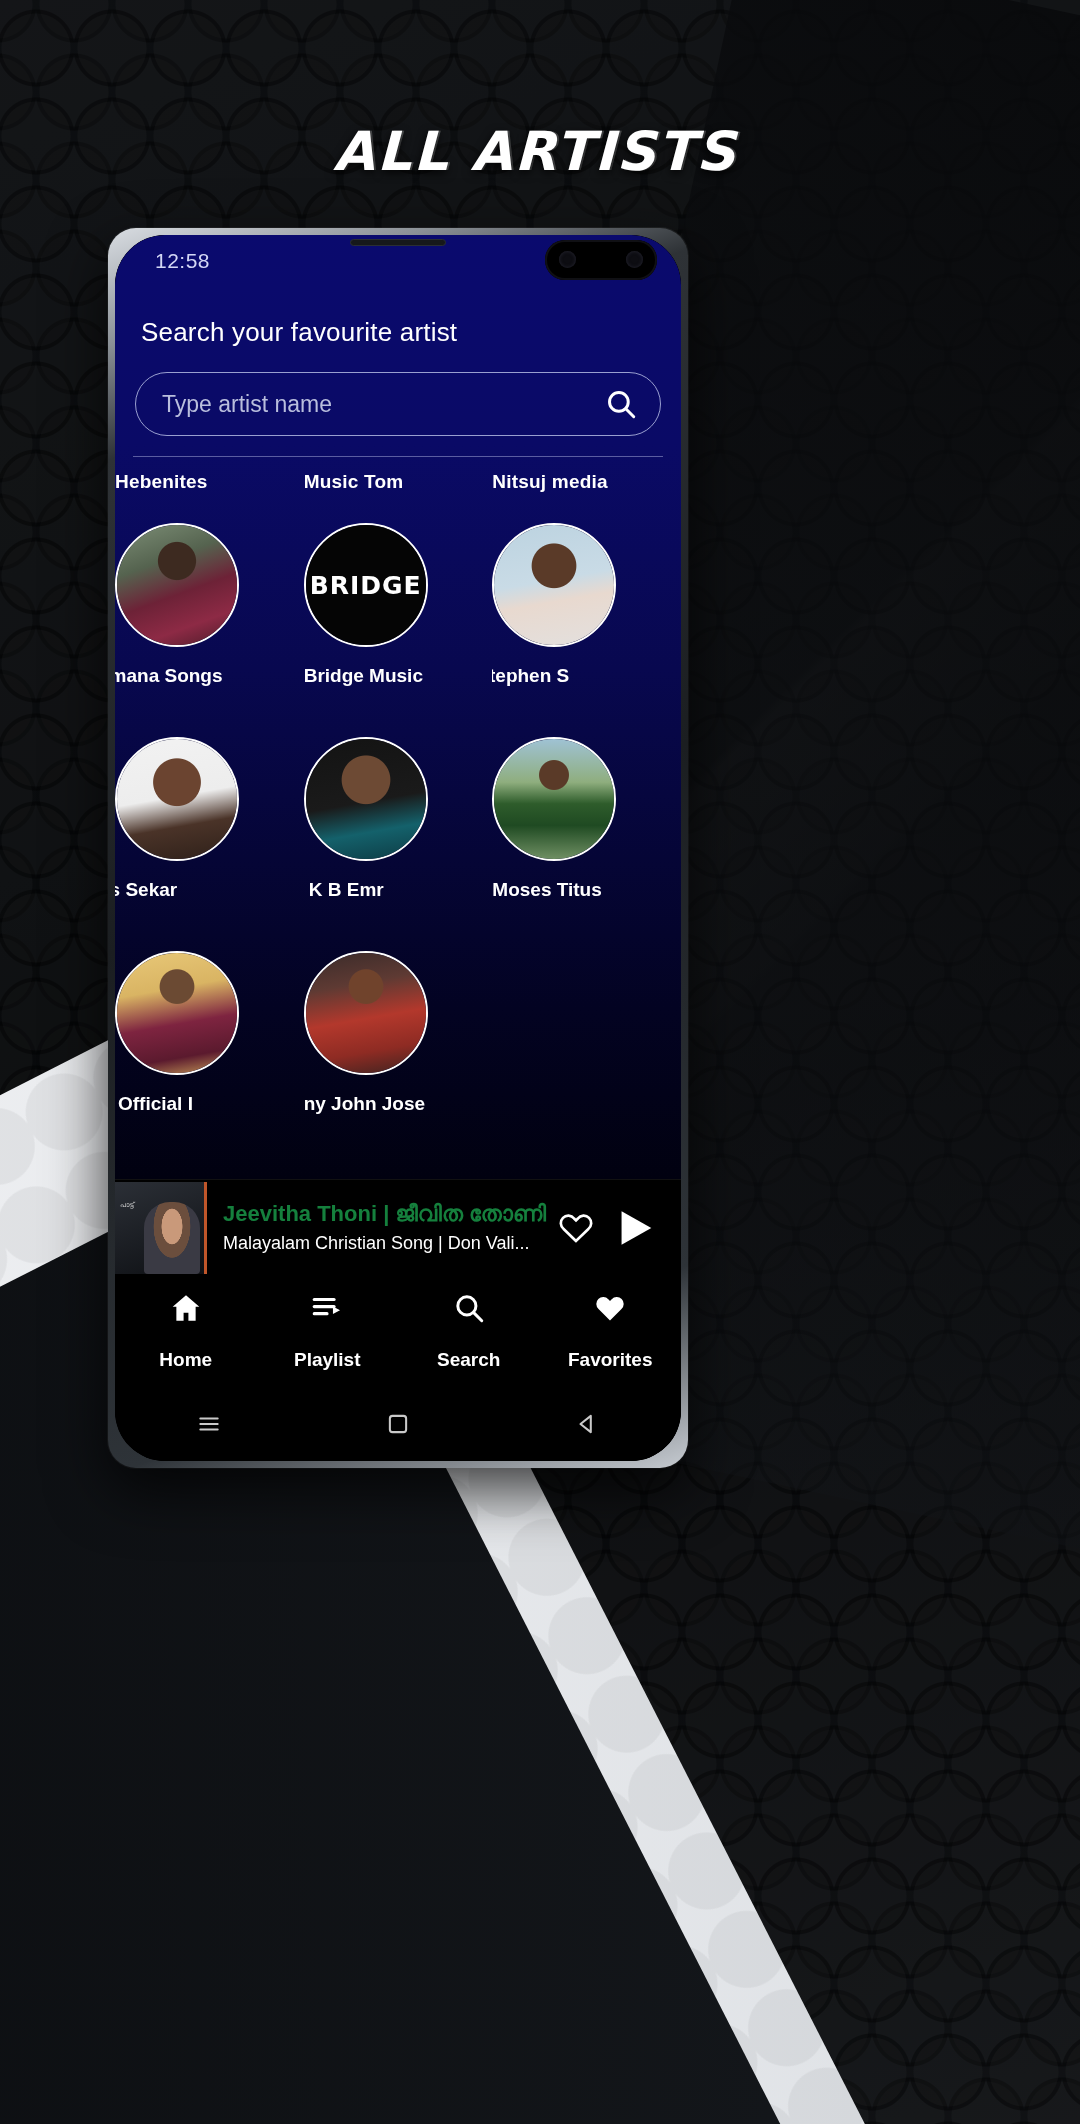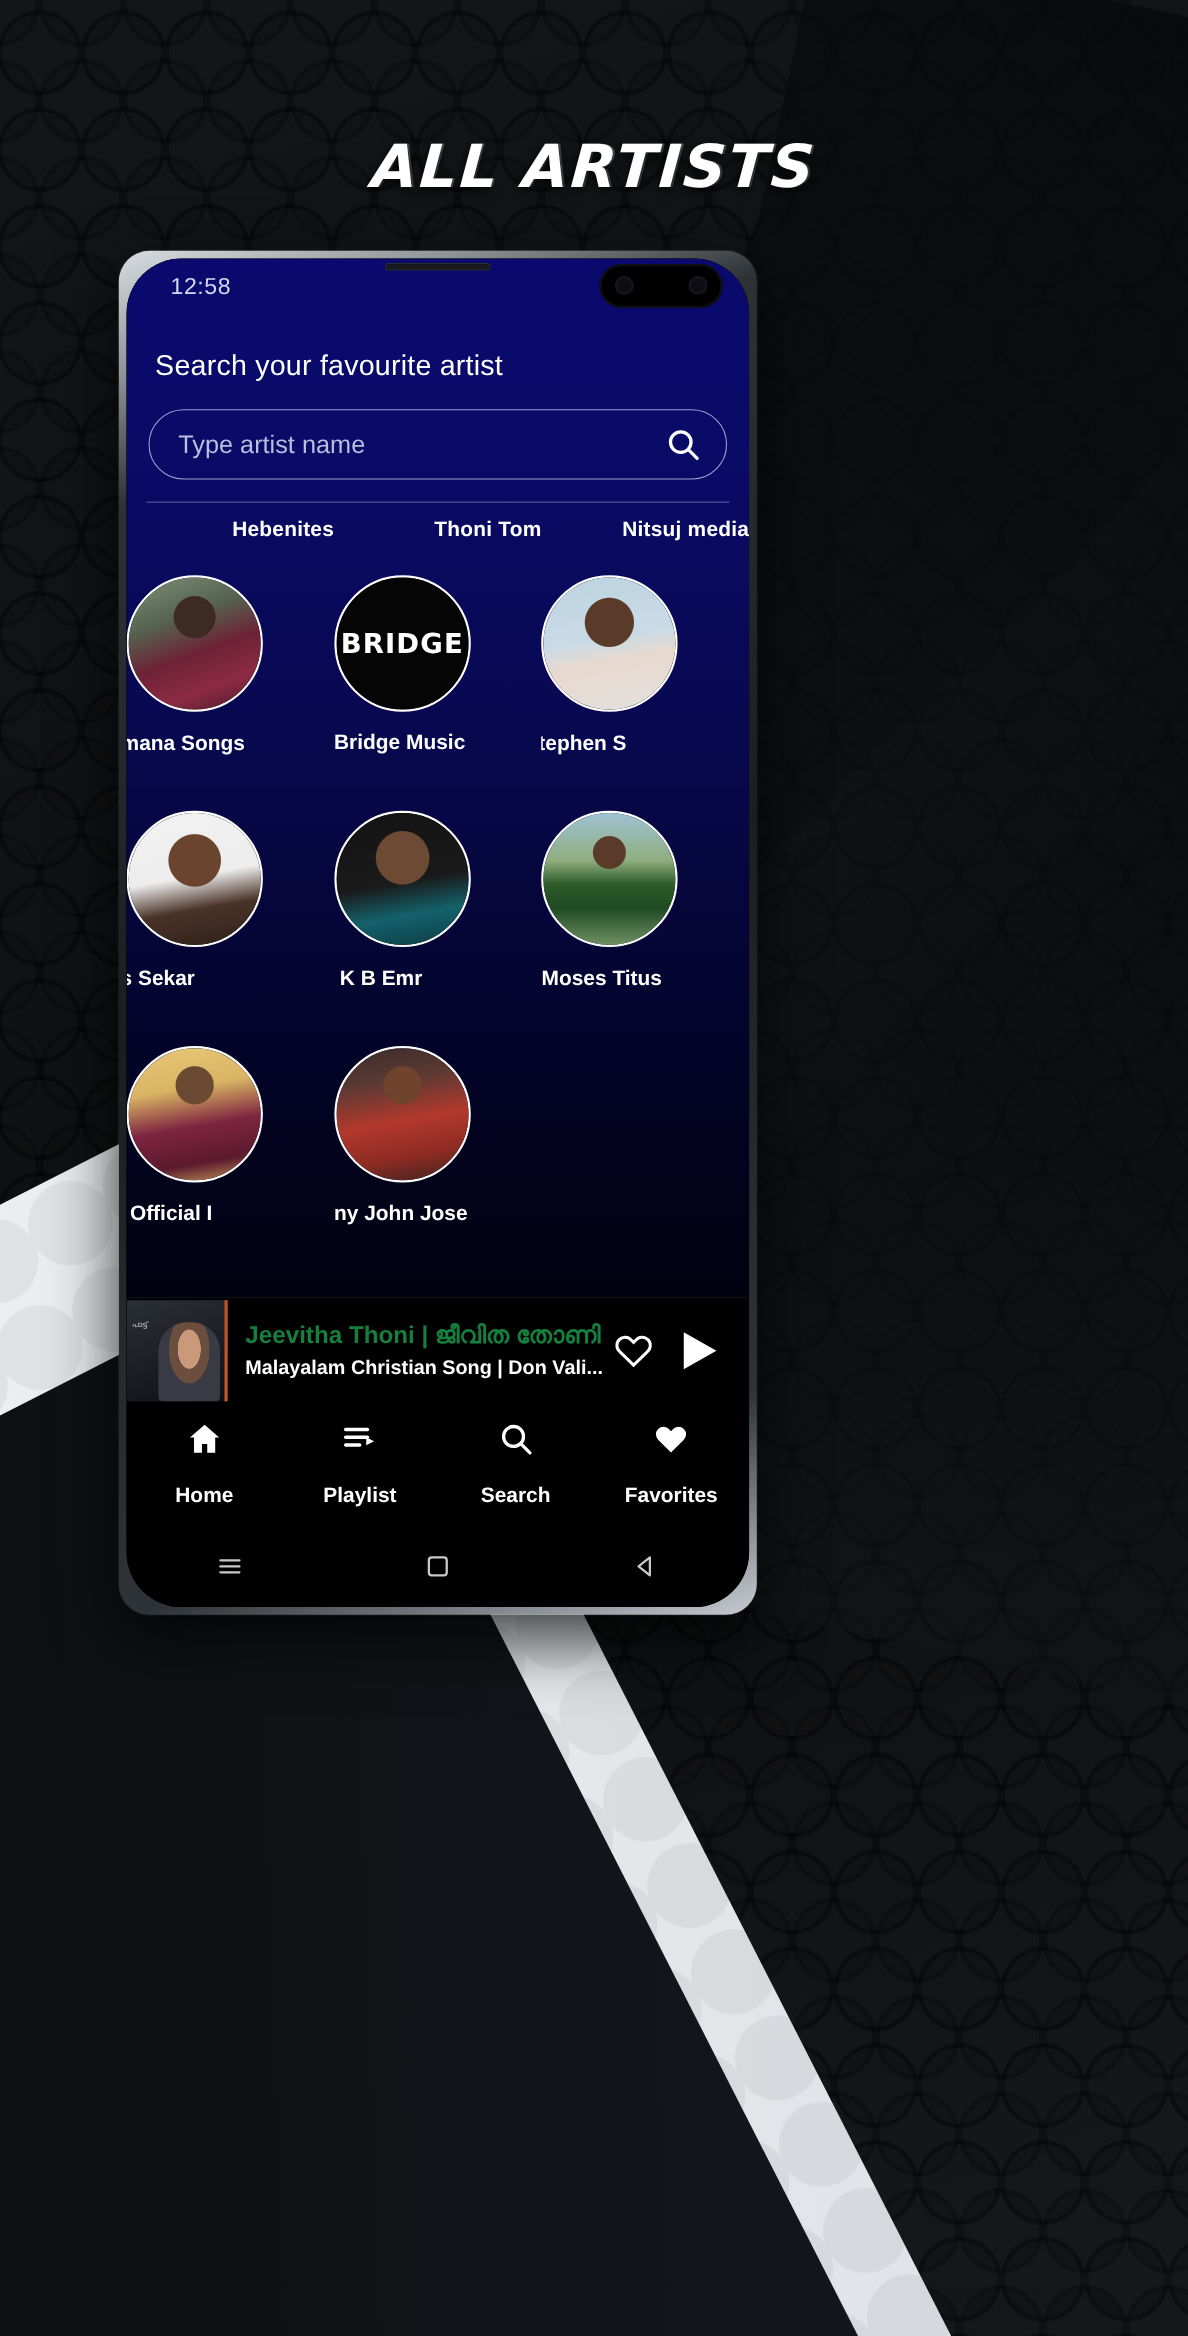--- a/index.html
+++ b/index.html
@@ -185,21 +185,21 @@
     background: rgba(190,196,235,.45);
   }
 
   
   #tag-row {
     display: flex; align-items: center;
     padding: 14px 0 0 0;
   }
   .tag-cell {
     flex: 1;
-    text-align: right;
+    text-align: left;
     color: #ffffff;
     font-size: 19px;
     font-weight: bold;
     letter-spacing: .2px;
     white-space: nowrap;
     overflow: hidden;
   }
 
   
   #artist-grid {
@@ -255,21 +255,21 @@
   #player-art .pa-text {
     position: absolute; left: 5px; top: 18px;
     color: #e8e8e8; font-size: 7px; line-height: 9px; opacity: .85;
   }
   #player-meta { flex: 1; min-width: 0; padding-left: 16px; }
   #player-title {
     color: #15803d; font-size: 22px; font-weight: bold;
     white-space: nowrap; overflow: hidden; text-overflow: clip;
   }
   #player-sub {
-    color: #ffffff; font-size: 18px; font-weight: bold;
+    color: #ffffff; font-size: 18px; font-weight: normal;
     margin-top: 6px;
     white-space: nowrap; overflow: hidden;
   }
   #player-fav { width: 54px; flex: none; display: flex; justify-content: center; }
   #player-fav svg { width: 38px; height: 38px; }
   #player-play { width: 64px; flex: none; display: flex; justify-content: center; }
   #player-play svg { width: 46px; height: 46px; }
 
   
   #bottom-nav {
@@ -345,21 +345,21 @@
               <circle cx="10.5" cy="10.5" r="6.6"></circle>
               <line x1="15.4" y1="15.4" x2="21" y2="21"></line>
             </svg>
           </span>
         </div>
 
         <div id="list-divider"></div>
 
         <div id="tag-row">
           <div class="tag-cell">Hebenites</div>
-          <div class="tag-cell">Thoni Tom</div>
+          <div class="tag-cell">Music Tom</div>
           <div class="tag-cell">Nitsuj media</div>
         </div>
 
         <div id="artist-grid">
 
           <div class="artist-cell">
             <div class="avatar">
               <div class="ph" style="background:
                      radial-gradient(circle at 50% 30%, #3d2a20 0 18%, rgba(0,0,0,0) 19%),
                      linear-gradient(160deg,#7d8f77 0%,#55634f 32%,#6d2237 56%,#8d2a45 78%,#4a1b28 100%);"></div>

